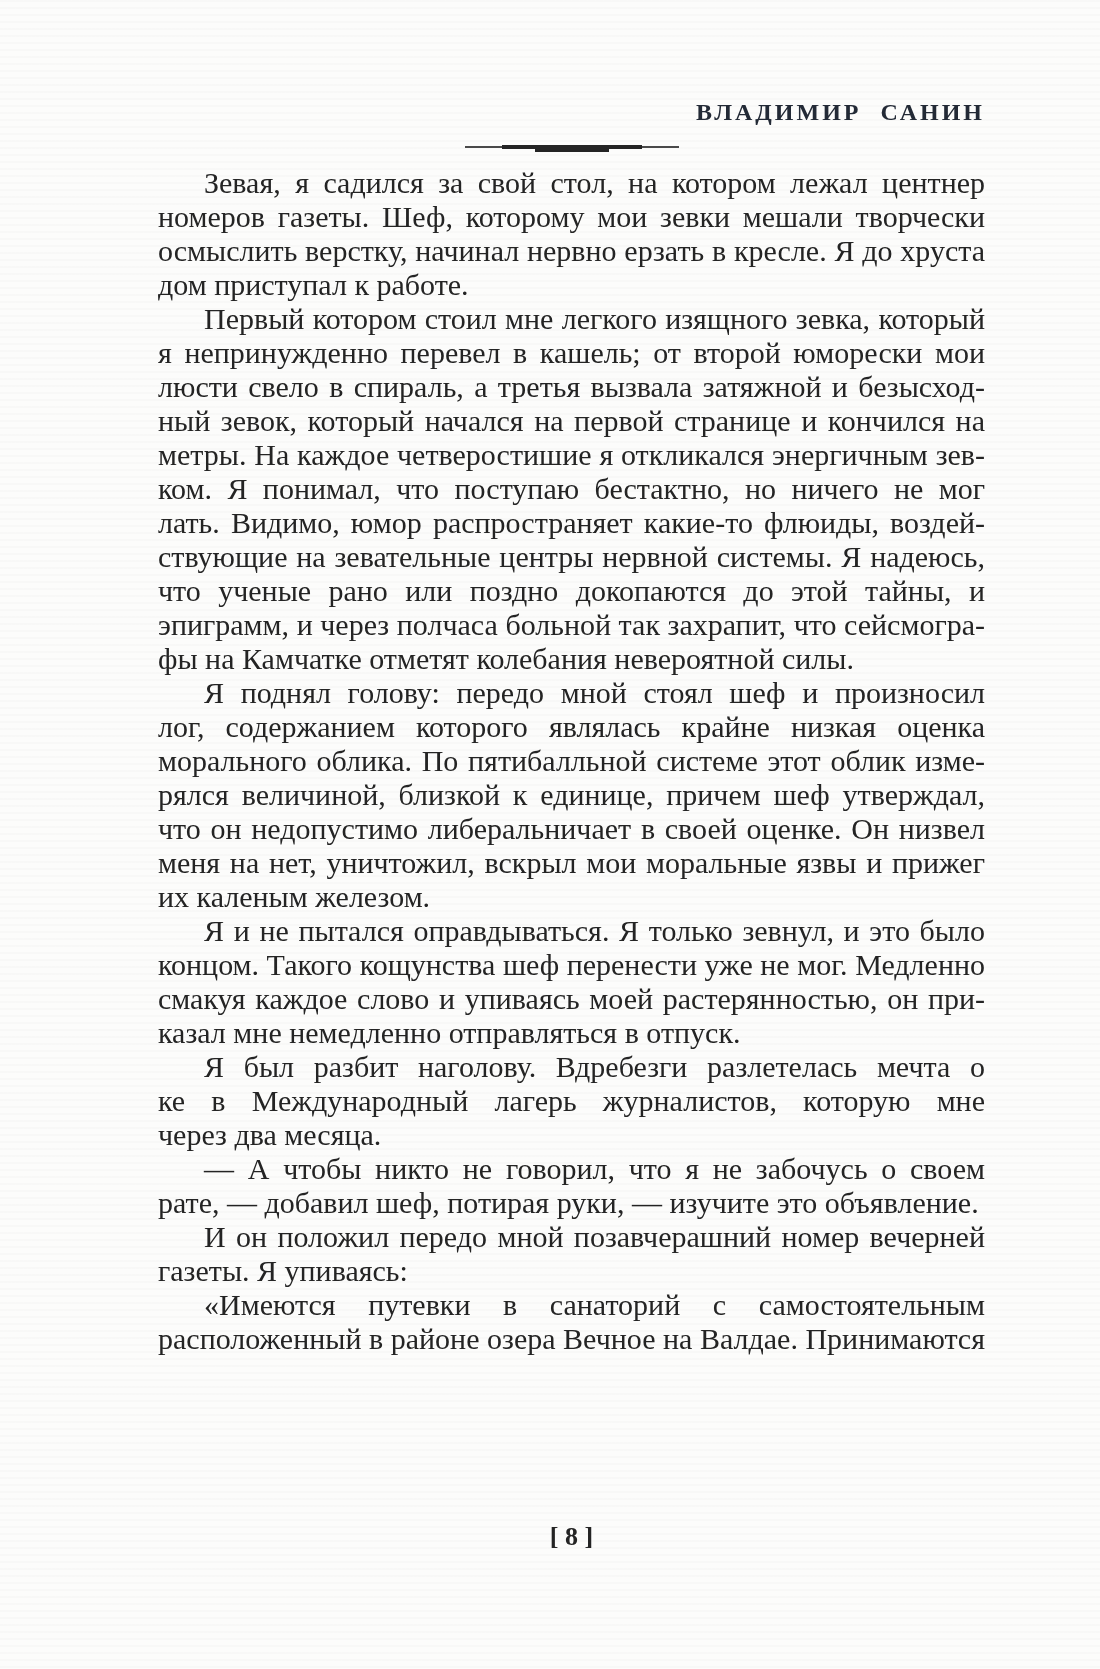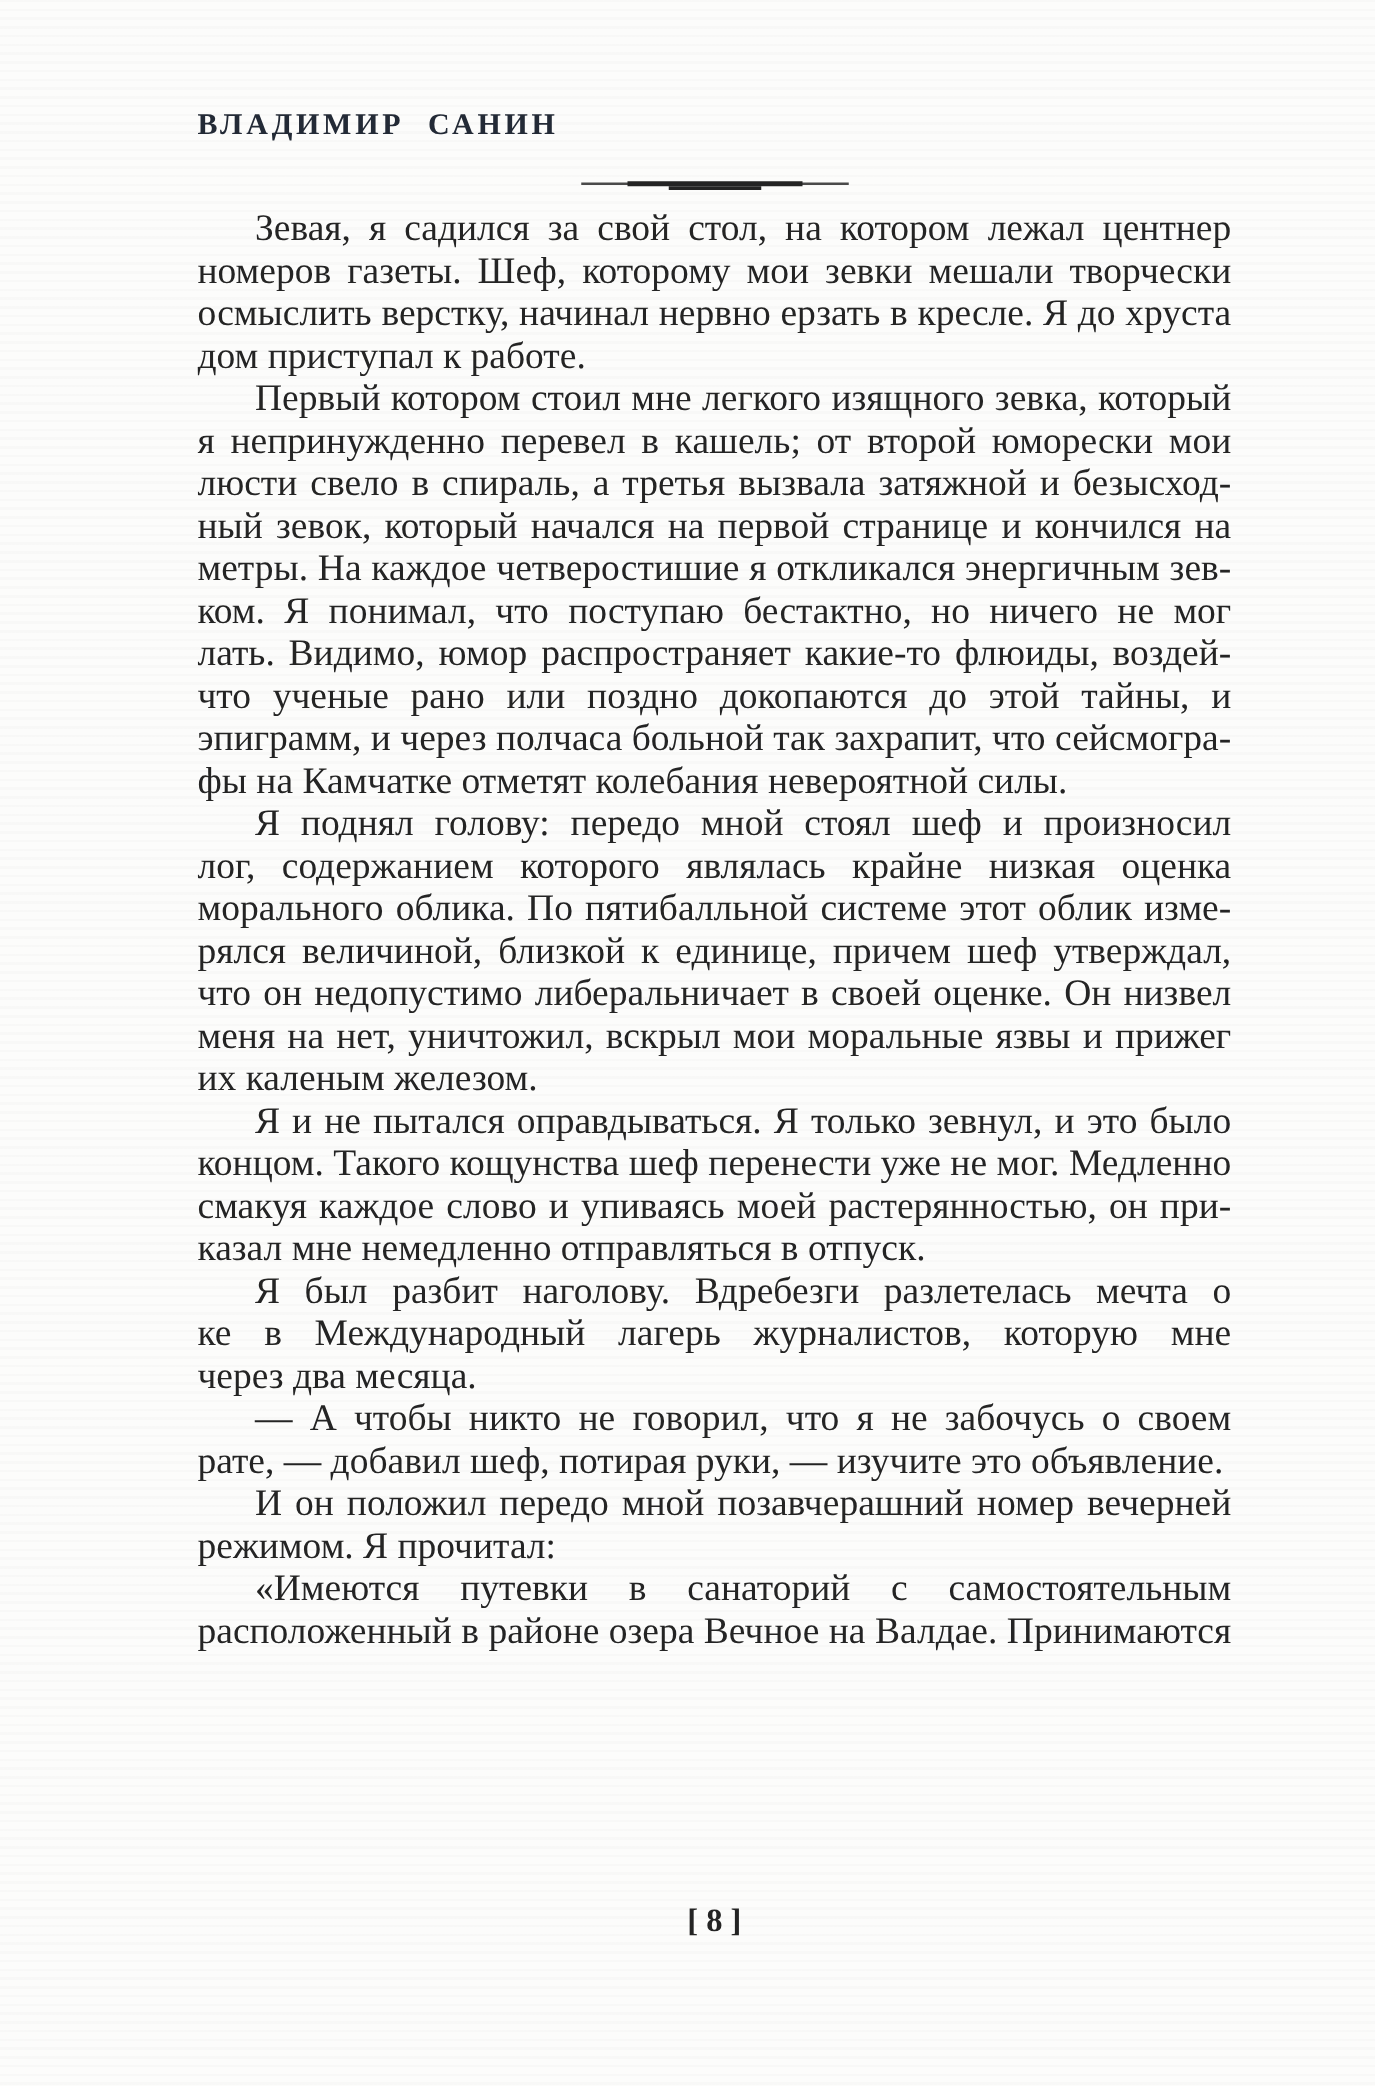--- a/index.html
+++ b/index.html
@@ -20,22 +20,22 @@
     inset: 0;
     background:
       repeating-linear-gradient(180deg,
         rgba(0,0,0,0.015) 0px, rgba(0,0,0,0.015) 2px,
         rgba(0,0,0,0) 2px, rgba(0,0,0,0) 7px);
   }
   .author-header {
     position: absolute;
     left: 158px;
     width: 827px;
-    top: 87px;
-    text-align: left;
+    top: 99px;
+    text-align: right;
     font-size: 24px;
     font-weight: bold;
     letter-spacing: 3px;
     word-spacing: 10px;
     color: var(--header-ink, #232a36);
     white-space: nowrap;
   }
   .ornament {
     position: absolute;
     left: 158px;
@@ -99,40 +99,41 @@
       <div class="line">номеров газеты. Шеф, которому мои зевки мешали творчески</div>
       <div class="line">осмыслить верстку, начинал нервно ерзать в кресле. Я до хруста</div>
       <div class="line end">дом приступал к работе.</div>
       <div class="line indent">Первый котором стоил мне легкого изящного зевка, который</div>
       <div class="line">я непринужденно перевел в кашель; от второй юморески мои че-</div>
       <div class="line">люсти свело в спираль, а третья вызвала затяжной и безысход-</div>
       <div class="line">ный зевок, который начался на первой странице и кончился на</div>
       <div class="line">метры. На каждое четверостишие я откликался энергичным зев-</div>
       <div class="line">ком. Я понимал, что поступаю бестактно, но ничего не мог поде-</div>
       <div class="line">лать. Видимо, юмор распространяет какие-то флюиды, воздей-</div>
+      <div class="line">ствующие на зевательные центры нервной системы. Я надеюсь,</div>
       <div class="line">что ученые рано или поздно докопаются до этой тайны, и разбит</div>
       <div class="line">эпиграмм, и через полчаса больной так захрапит, что сейсмогра-</div>
       <div class="line end">фы на Камчатке отметят колебания невероятной силы.</div>
       <div class="line indent">Я поднял голову: передо мной стоял шеф и произносил моно-</div>
       <div class="line">лог, содержанием которого являлась крайне низкая оценка моего</div>
       <div class="line">морального облика. По пятибалльной системе этот облик изме-</div>
       <div class="line">рялся величиной, близкой к единице, причем шеф утверждал,</div>
       <div class="line">что он недопустимо либеральничает в своей оценке. Он низвел</div>
       <div class="line">меня на нет, уничтожил, вскрыл мои моральные язвы и прижег</div>
       <div class="line end">их каленым железом.</div>
       <div class="line indent">Я и не пытался оправдываться. Я только зевнул, и это было</div>
       <div class="line">концом. Такого кощунства шеф перенести уже не мог. Медленно</div>
       <div class="line">смакуя каждое слово и упиваясь моей растерянностью, он при-</div>
       <div class="line end">казал мне немедленно отправляться в отпуск.</div>
       <div class="line indent">Я был разбит наголову. Вдребезги разлетелась мечта о путев-</div>
       <div class="line">ке в Международный лагерь журналистов, которую мне обещали</div>
       <div class="line end">через два месяца.</div>
       <div class="line indent">— А чтобы никто не говорил, что я не забочусь о своем аппа-</div>
       <div class="line end">рате, — добавил шеф, потирая руки, — изучите это объявление.</div>
       <div class="line indent">И он положил передо мной позавчерашний номер вечерней</div>
-      <div class="line end">режимом. Я прочитал:</div>
+      <div class="line end">газеты. Я упиваясь:</div>
       <div class="line indent">«Имеются путевки в санаторий с самостоятельным режимом,</div>
       <div class="line">расположенный в районе озера Вечное на Валдае. Принимаются</div>
     </div>
 
   <div class="page-number">[ 8 ]</div>
 
 </div>
 
 </body></html>

